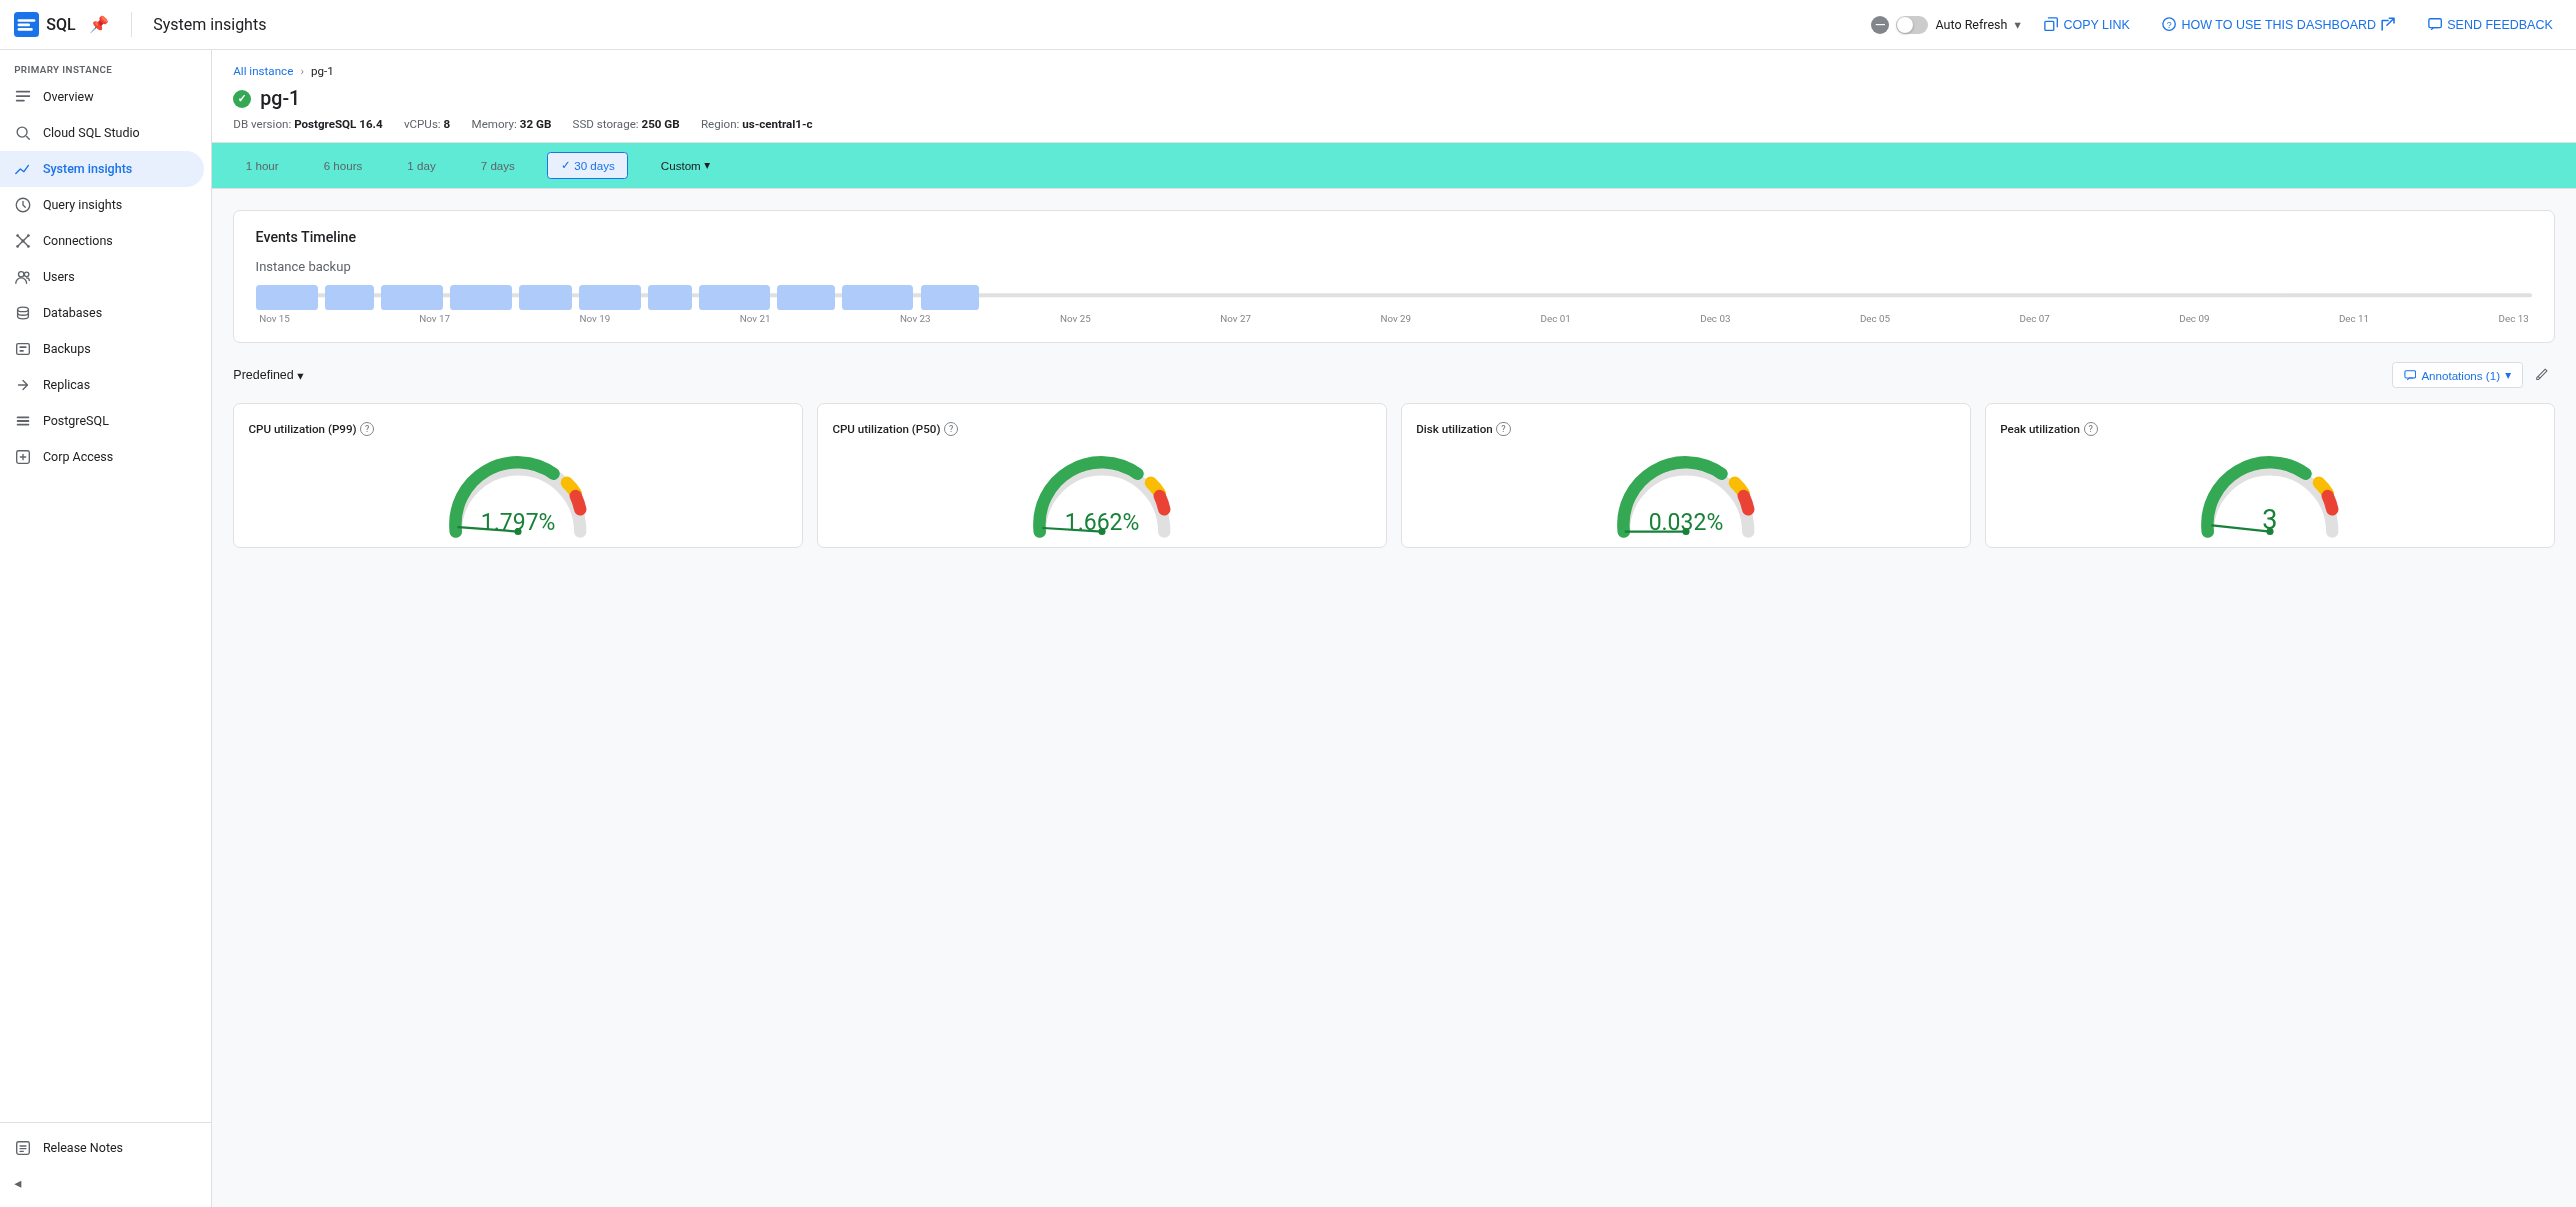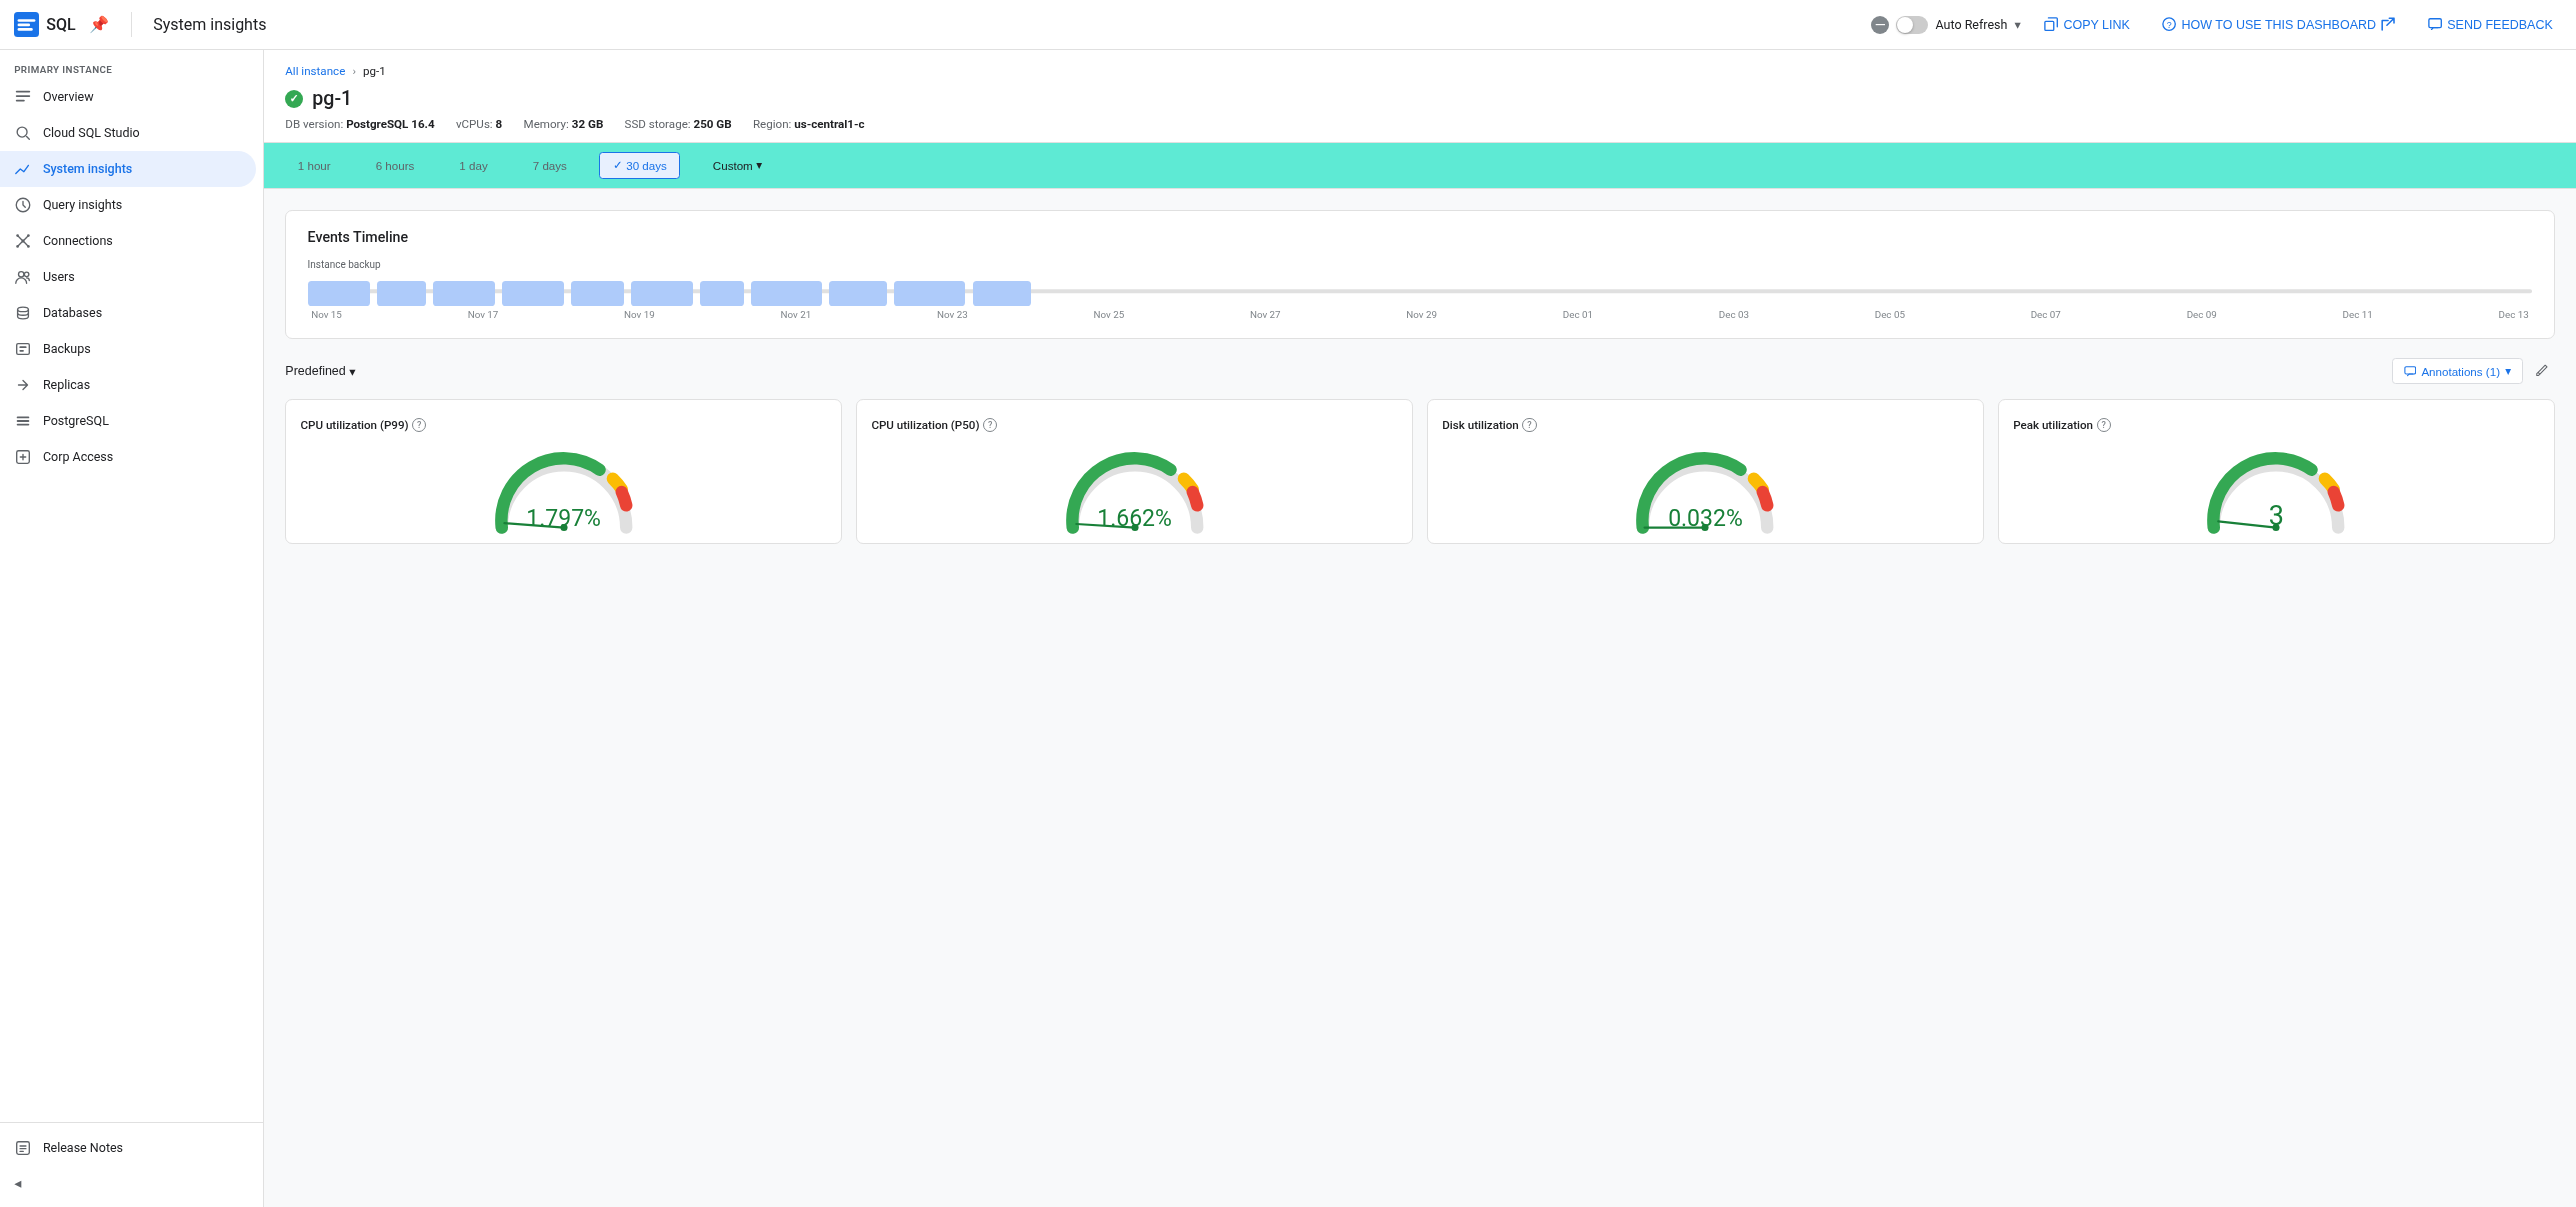--- a/index.html
+++ b/index.html
@@ -16,21 +16,21 @@
     .toggle-track { width: 32px; height: 18px; background: #ccc; border-radius: 9px; position: relative; display: flex; align-items: center; }
     .toggle-thumb { width: 16px; height: 16px; background: #fff; border-radius: 50%; position: absolute; left: 0.9px; box-shadow: 0 0.9px 2.7px rgba(0,0,0,0.3); }
     .toggle-icon { width: 18px; height: 18px; background: #80868b; border-radius: 50%; display: flex; align-items: center; justify-content: center; color: #fff; font-size: 12.5px; }
     .topbar-btn { display: flex; align-items: center; gap: 5.3px; color: #1a73e8; font-size: 12.5px; font-weight: 500; cursor: pointer; border: none; background: none; padding: 5.3px 9px; border-radius: 3.6px; }
     .topbar-btn svg { width: 14.2px; height: 14.2px; }
 
     
     .app-body { display: flex; flex: 1; overflow: hidden; }
 
     
-    .sidebar { width: 264px; background: #fff; border-right: 0.9px solid #e0e0e0; display: flex; flex-direction: column; flex-shrink: 0; overflow-y: auto; }
+    .sidebar { width: 212px; background: #fff; border-right: 0.9px solid #e0e0e0; display: flex; flex-direction: column; flex-shrink: 0; overflow-y: auto; }
     .sidebar-section-label { font-size: 9.8px; font-weight: 600; color: #5f6368; padding: 14.2px 14.2px 3.6px; text-transform: uppercase; letter-spacing: 0.4px; }
     .sidebar-item { display: flex; align-items: center; gap: 10.7px; padding: 9px 14.2px; cursor: pointer; color: #202124; font-size: 12.5px; border-radius: 0 21.3px 21.3px 0; margin-right: 7.1px; }
     .sidebar-item.active { background: #e8f0fe; color: #1a73e8; font-weight: 500; }
     .sidebar-item.active .sidebar-icon { color: #1a73e8; }
     .sidebar-icon { width: 18px; height: 18px; display: flex; align-items: center; justify-content: center; color: #5f6368; flex-shrink: 0; }
     .sidebar-spacer { flex: 1; }
     .sidebar-bottom { border-top: 0.9px solid #e0e0e0; padding: 7.1px 0; }
     .sidebar-collapse { display: flex; align-items: center; justify-content: flex-start; padding: 9px 14.2px; cursor: pointer; color: #5f6368; }
 
     
@@ -55,21 +55,21 @@
     .time-btn-custom { display: flex; align-items: center; gap: 3.6px; padding: 5.3px 12.5px; font-size: 11.6px; border: none; background: none; color: #202124; cursor: pointer; border-radius: 3.6px; }
 
     
     .content-area { padding: 21.3px; }
 
     
     .card { background: #fff; border: 0.9px solid #e0e0e0; border-radius: 7.1px; padding: 18px 21.3px; margin-bottom: 18px; }
     .card-title { font-size: 14.2px; font-weight: 500; margin-bottom: 14.2px; }
 
     
-    .timeline-label { font-size: 10px; color: #5f6368; margin-bottom: 7.1px; }
+    .timeline-label { font-size: 13px; color: #5f6368; margin-bottom: 7.1px; }
     .timeline-track { position: relative; height: 28.5px; margin-bottom: 3.6px; }
     .timeline-bg { position: absolute; left: 0; right: 0; top: 50%; transform: translateY(-50%); height: 3.6px; background: #e0e0e0; border-radius: 1.8px; }
     .timeline-bars { display: flex; align-items: center; gap: 7.1px; position: relative; z-index: 1; padding: 3.6px 0; }
     .timeline-bar { height: 25px; background: #aecbfa; border-radius: 3.6px; flex-shrink: 0; }
     .timeline-axis { display: flex; justify-content: space-between; font-size: 9.8px; color: #80868b; margin-top: 3.6px; padding: 0 3.6px; }
 
     
     .section-header { display: flex; align-items: center; justify-content: space-between; margin-bottom: 14.2px; }
     .predefined-btn { display: flex; align-items: center; gap: 3.6px; font-size: 12.5px; font-weight: 500; color: #202124; border: none; background: none; cursor: pointer; }
     .annotations-btn { display: flex; align-items: center; gap: 5.3px; color: #1a73e8; font-size: 11.6px; border: 0.9px solid #dadce0; border-radius: 3.6px; padding: 5.3px 10.7px; background: #fff; cursor: pointer; }

